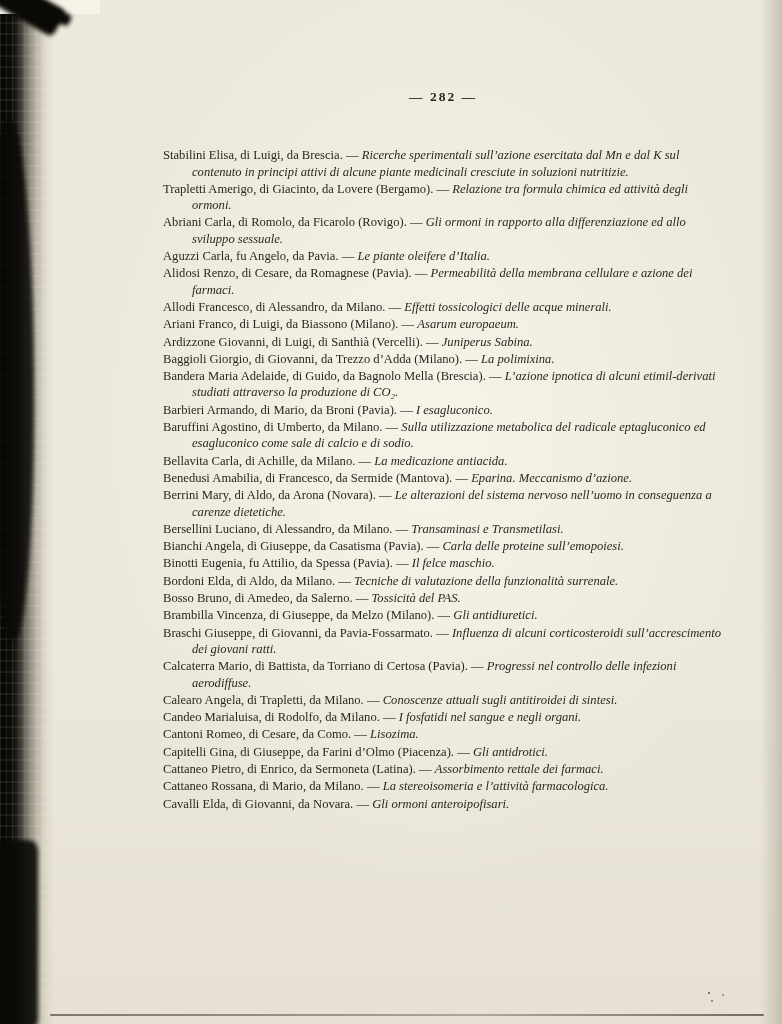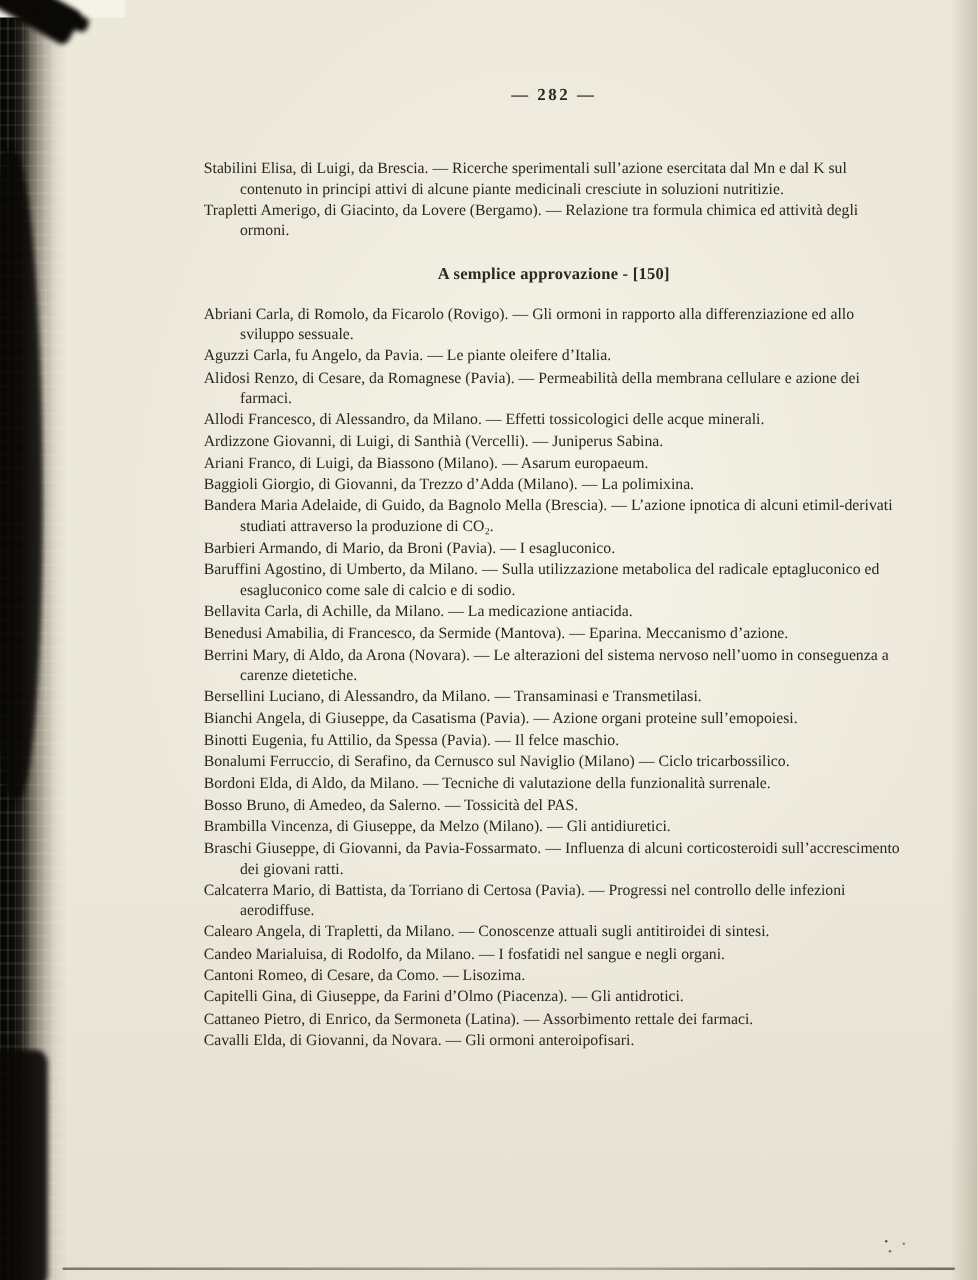--- a/index.html
+++ b/index.html
@@ -53,38 +53,38 @@
     border-radius: 1px;
   }
   .speck {
     position: absolute; width: 2px; height: 2px; background: rgba(40,36,28,.75); border-radius: 50%;
     box-shadow: 3px 8px 0 rgba(40,36,28,.6), 14px 2px 0 rgba(40,36,28,.5);
   }
   .speck.bottom-right { right: 72px; bottom: 30px; }
 
   
   .content {
-    position: absolute; left: 163px; top: 68px; width: 560px;
+    position: absolute; left: 163px; top: 89px; width: 560px;
     font-size: 12.6px; line-height: 16.3px;
   }
   .page-number {
     text-align: center;
     font-weight: bold;
     font-size: 13.5px;
     letter-spacing: 2px;
     margin-bottom: 42px;
   }
   ul.entries { list-style: none; margin: 0; padding: 0; }
   li.entry {
     padding-left: 29px;
     text-indent: -29px;
     margin-bottom: 1px;
   }
   .entry-name { font-style: normal; margin-top: 17px; }
-  .entry-title { }
+  .entry-title { font-style: italic; }
   .section-heading {
     text-align: center;
     font-weight: bold;
     font-size: 13.2px;
     letter-spacing: .2px;
     margin: 19px 0 15px 0;
   }
 </style>
 </head>
 <body>
@@ -103,45 +103,44 @@
 <div class="speck bottom-right"></div>
 
 <div class="content">
   <div class="page-number">— 282 —</div>
 
   <ul class="entries" id="intro-list">
       <li class="entry"><span class="entry-name">Stabilini Elisa, di Luigi, da Brescia.</span> <span class="entry-sep">—</span> <span class="entry-title">Ricerche sperimentali sull’azione esercitata dal Mn e dal K sul contenuto in principi attivi di alcune piante medicinali cresciute in soluzioni nutritizie.</span></li>
       <li class="entry"><span class="entry-name">Trapletti Amerigo, di Giacinto, da Lovere (Bergamo).</span> <span class="entry-sep">—</span> <span class="entry-title">Relazione tra formula chimica ed attività degli ormoni.</span></li>
     </ul>
 
-  <h3 class="section-heading">A semplice approvazione - [150]</h3>
 
   <ul class="entries" id="main-list">
       <li class="entry"><span class="entry-name">Abriani Carla, di Romolo, da Ficarolo (Rovigo).</span> <span class="entry-sep">—</span> <span class="entry-title">Gli ormoni in rapporto alla differenziazione ed allo sviluppo sessuale.</span></li>
       <li class="entry"><span class="entry-name">Aguzzi Carla, fu Angelo, da Pavia.</span> <span class="entry-sep">—</span> <span class="entry-title">Le piante oleifere d’Italia.</span></li>
       <li class="entry"><span class="entry-name">Alidosi Renzo, di Cesare, da Romagnese (Pavia).</span> <span class="entry-sep">—</span> <span class="entry-title">Permeabilità della membrana cellulare e azione dei farmaci.</span></li>
       <li class="entry"><span class="entry-name">Allodi Francesco, di Alessandro, da Milano.</span> <span class="entry-sep">—</span> <span class="entry-title">Effetti tossicologici delle acque minerali.</span></li>
+      <li class="entry"><span class="entry-name">Ariani Franco, di Luigi, da Biassono (Milano).</span> <span class="entry-sep">—</span> <span class="entry-title">Asarum europaeum.</span></li>
       <li class="entry"><span class="entry-name">Ardizzone Giovanni, di Luigi, di Santhià (Vercelli).</span> <span class="entry-sep">—</span> <span class="entry-title">Juniperus Sabina.</span></li>
-      <li class="entry"><span class="entry-name">Ariani Franco, di Luigi, da Biassono (Milano).</span> <span class="entry-sep">—</span> <span class="entry-title">Asarum europaeum.</span></li>
       <li class="entry"><span class="entry-name">Baggioli Giorgio, di Giovanni, da Trezzo d’Adda (Milano).</span> <span class="entry-sep">—</span> <span class="entry-title">La polimixina.</span></li>
       <li class="entry"><span class="entry-name">Bandera Maria Adelaide, di Guido, da Bagnolo Mella (Brescia).</span> <span class="entry-sep">—</span> <span class="entry-title">L’azione ipnotica di alcuni etimil-derivati studiati attraverso la produzione di CO₂.</span></li>
       <li class="entry"><span class="entry-name">Barbieri Armando, di Mario, da Broni (Pavia).</span> <span class="entry-sep">—</span> <span class="entry-title">I esagluconico.</span></li>
       <li class="entry"><span class="entry-name">Baruffini Agostino, di Umberto, da Milano.</span> <span class="entry-sep">—</span> <span class="entry-title">Sulla utilizzazione metabolica del radicale eptagluconico ed esagluconico come sale di calcio e di sodio.</span></li>
       <li class="entry"><span class="entry-name">Bellavita Carla, di Achille, da Milano.</span> <span class="entry-sep">—</span> <span class="entry-title">La medicazione antiacida.</span></li>
       <li class="entry"><span class="entry-name">Benedusi Amabilia, di Francesco, da Sermide (Mantova).</span> <span class="entry-sep">—</span> <span class="entry-title">Eparina. Meccanismo d’azione.</span></li>
       <li class="entry"><span class="entry-name">Berrini Mary, di Aldo, da Arona (Novara).</span> <span class="entry-sep">—</span> <span class="entry-title">Le alterazioni del sistema nervoso nell’uomo in conseguenza a carenze dietetiche.</span></li>
       <li class="entry"><span class="entry-name">Bersellini Luciano, di Alessandro, da Milano.</span> <span class="entry-sep">—</span> <span class="entry-title">Transaminasi e Transmetilasi.</span></li>
-      <li class="entry"><span class="entry-name">Bianchi Angela, di Giuseppe, da Casatisma (Pavia).</span> <span class="entry-sep">—</span> <span class="entry-title">Azione organi proteine sull’emopoiesi.</span></li>
+      <li class="entry"><span class="entry-name">Bianchi Angela, di Giuseppe, da Casatisma (Pavia).</span> <span class="entry-sep">—</span> <span class="entry-title">Carla delle proteine sull’emopoiesi.</span></li>
       <li class="entry"><span class="entry-name">Binotti Eugenia, fu Attilio, da Spessa (Pavia).</span> <span class="entry-sep">—</span> <span class="entry-title">Il felce maschio.</span></li>
-      <li class="entry"><span class="entry-name">Bonalumi Ferruccio, di Serafino, da Cernusco sul Naviglio (Milano)</span> <span class="entry-sep">—</span> <span class="entry-title">Ciclo tricarbossilico.</span></li>
       <li class="entry"><span class="entry-name">Bordoni Elda, di Aldo, da Milano.</span> <span class="entry-sep">—</span> <span class="entry-title">Tecniche di valutazione della funzionalità surrenale.</span></li>
       <li class="entry"><span class="entry-name">Bosso Bruno, di Amedeo, da Salerno.</span> <span class="entry-sep">—</span> <span class="entry-title">Tossicità del PAS.</span></li>
       <li class="entry"><span class="entry-name">Brambilla Vincenza, di Giuseppe, da Melzo (Milano).</span> <span class="entry-sep">—</span> <span class="entry-title">Gli antidiuretici.</span></li>
       <li class="entry"><span class="entry-name">Braschi Giuseppe, di Giovanni, da Pavia-Fossarmato.</span> <span class="entry-sep">—</span> <span class="entry-title">Influenza di alcuni corticosteroidi sull’accrescimento dei giovani ratti.</span></li>
       <li class="entry"><span class="entry-name">Calcaterra Mario, di Battista, da Torriano di Certosa (Pavia).</span> <span class="entry-sep">—</span> <span class="entry-title">Progressi nel controllo delle infezioni aerodiffuse.</span></li>
       <li class="entry"><span class="entry-name">Calearo Angela, di Trapletti, da Milano.</span> <span class="entry-sep">—</span> <span class="entry-title">Conoscenze attuali sugli antitiroidei di sintesi.</span></li>
       <li class="entry"><span class="entry-name">Candeo Marialuisa, di Rodolfo, da Milano.</span> <span class="entry-sep">—</span> <span class="entry-title">I fosfatidi nel sangue e negli organi.</span></li>
       <li class="entry"><span class="entry-name">Cantoni Romeo, di Cesare, da Como.</span> <span class="entry-sep">—</span> <span class="entry-title">Lisozima.</span></li>
       <li class="entry"><span class="entry-name">Capitelli Gina, di Giuseppe, da Farini d’Olmo (Piacenza).</span> <span class="entry-sep">—</span> <span class="entry-title">Gli antidrotici.</span></li>
       <li class="entry"><span class="entry-name">Cattaneo Pietro, di Enrico, da Sermoneta (Latina).</span> <span class="entry-sep">—</span> <span class="entry-title">Assorbimento rettale dei farmaci.</span></li>
+      <li class="entry"><span class="entry-name">Cattaneo Rossana, di Mario, da Milano.</span> <span class="entry-sep">—</span> <span class="entry-title">La stereoisomeria e l’attività farmacologica.</span></li>
       <li class="entry"><span class="entry-name">Cavalli Elda, di Giovanni, da Novara.</span> <span class="entry-sep">—</span> <span class="entry-title">Gli ormoni anteroipofisari.</span></li>
     </ul>
 </div>
 
 </body></html>

